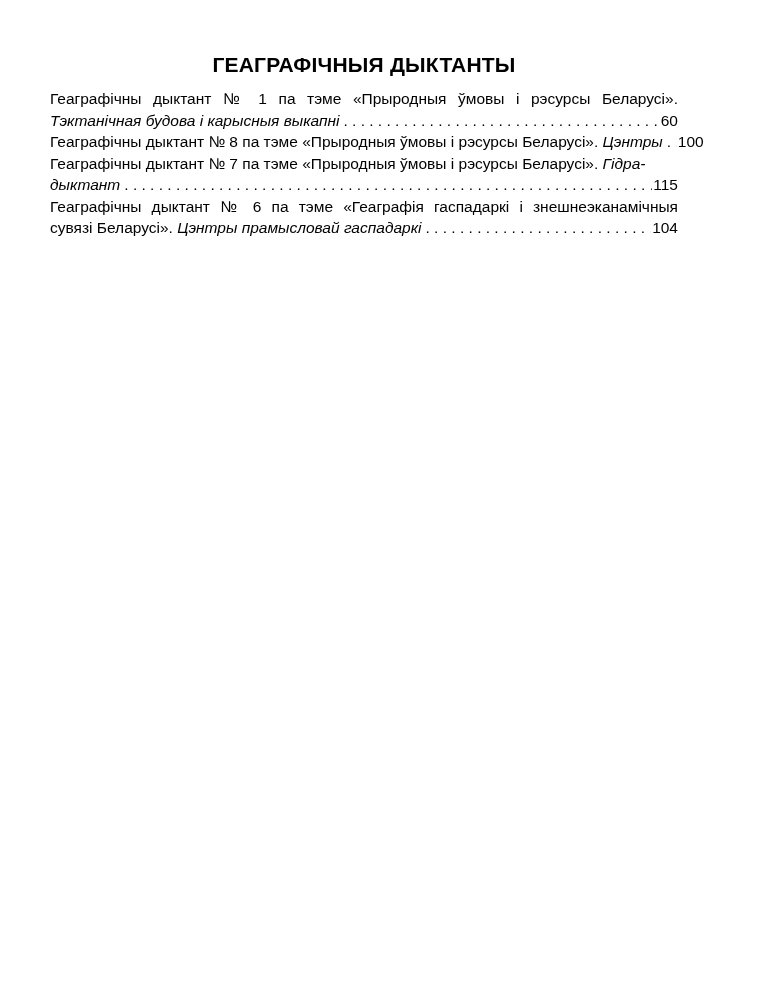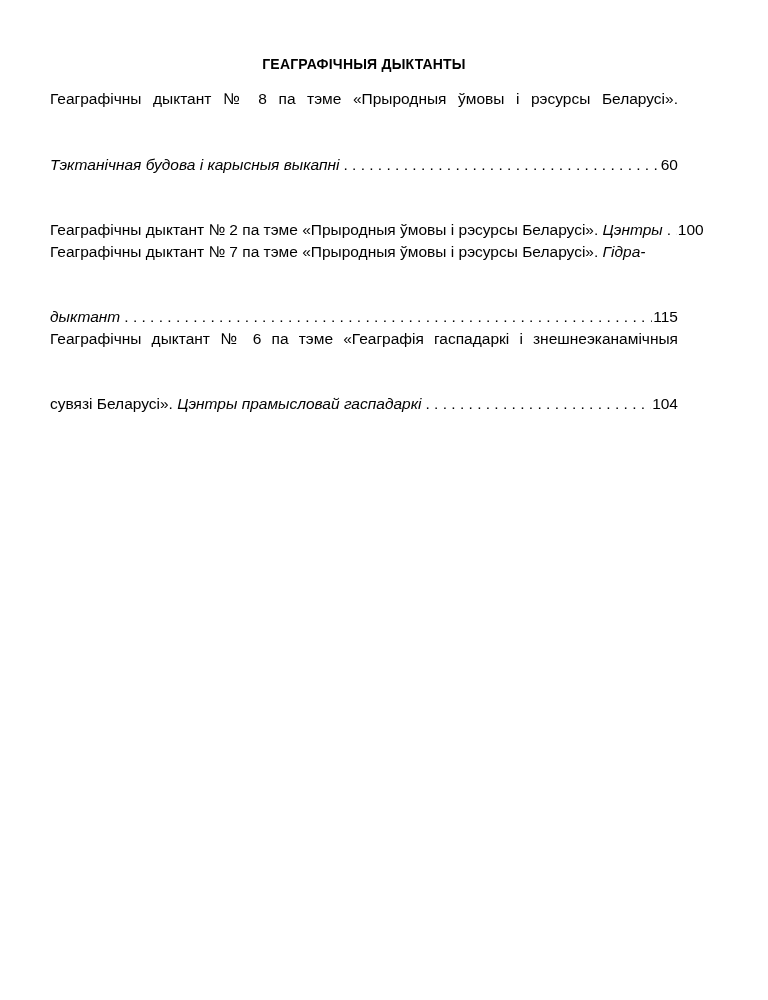--- a/index.html
+++ b/index.html
@@ -17,40 +17,39 @@
     inset: 0;
     background: #ffffff;
   }
   .content {
     position: absolute;
     left: 50px;
     top: 55px;
     width: 628px;
   }
   .toc-title {
-    font-size: 14px;
+    font-size: 21px;
     line-height: 19px;
     font-weight: bold;
     text-align: center;
     letter-spacing: 0.2px;
     margin: 0 0 14px 0;
   }
   .entry { margin: 0; }
   .line {
     font-size: 15.5px;
     line-height: 21.5px;
   }
   .justify {
     text-align: justify;
     text-align-last: justify;
   }
   .leader-line {
     display: flex;
     align-items: flex-end;
-    margin-top: 44px;
   }
   .t {
     white-space: pre;
     flex: 0 0 auto;
   }
   .it { font-style: italic; }
   .leader {
     flex: 1 1 auto;
     overflow: hidden;
     white-space: nowrap;
@@ -69,31 +68,31 @@
 </style>
 </head>
 <body>
 
 <div class="page">
   <div class="content">
 
     <h1 class="toc-title">ГЕАГРАФІЧНЫЯ ДЫКТАНТЫ</h1>
 
     <div class="entry">
-      <div class="line justify">Геаграфічны дыктант № 8 па тэме «Прыродныя ўмовы і рэсурсы Беларусі».</div>
+      <div class="line justify">Геаграфічны дыктант № 1 па тэме «Прыродныя ўмовы і рэсурсы Беларусі».</div>
       <div class="line leader-line">
         <span class="t it">Тэктанічная будова і карысныя выкапні</span>
         <span class="leader"></span>
         <span class="t pagenum">60</span>
       </div>
     </div>
 
     <div class="entry">
       <div class="line leader-line">
-        <span class="t">Геаграфічны дыктант № 2 па тэме «Прыродныя ўмовы і рэсурсы Беларусі». </span>
+        <span class="t">Геаграфічны дыктант № 8 па тэме «Прыродныя ўмовы і рэсурсы Беларусі». </span>
         <span class="t it">Цэнтры</span>
         <span class="leader"></span>
         <span class="t pagenum">100</span>
       </div>
     </div>
 
     <div class="entry">
       <div class="line"><span>Геаграфічны дыктант № 7 па тэме «Прыродныя ўмовы і рэсурсы Беларусі». </span><span class="it">Гідра-</span></div>
       <div class="line leader-line">
         <span class="t it">дыктант</span>

